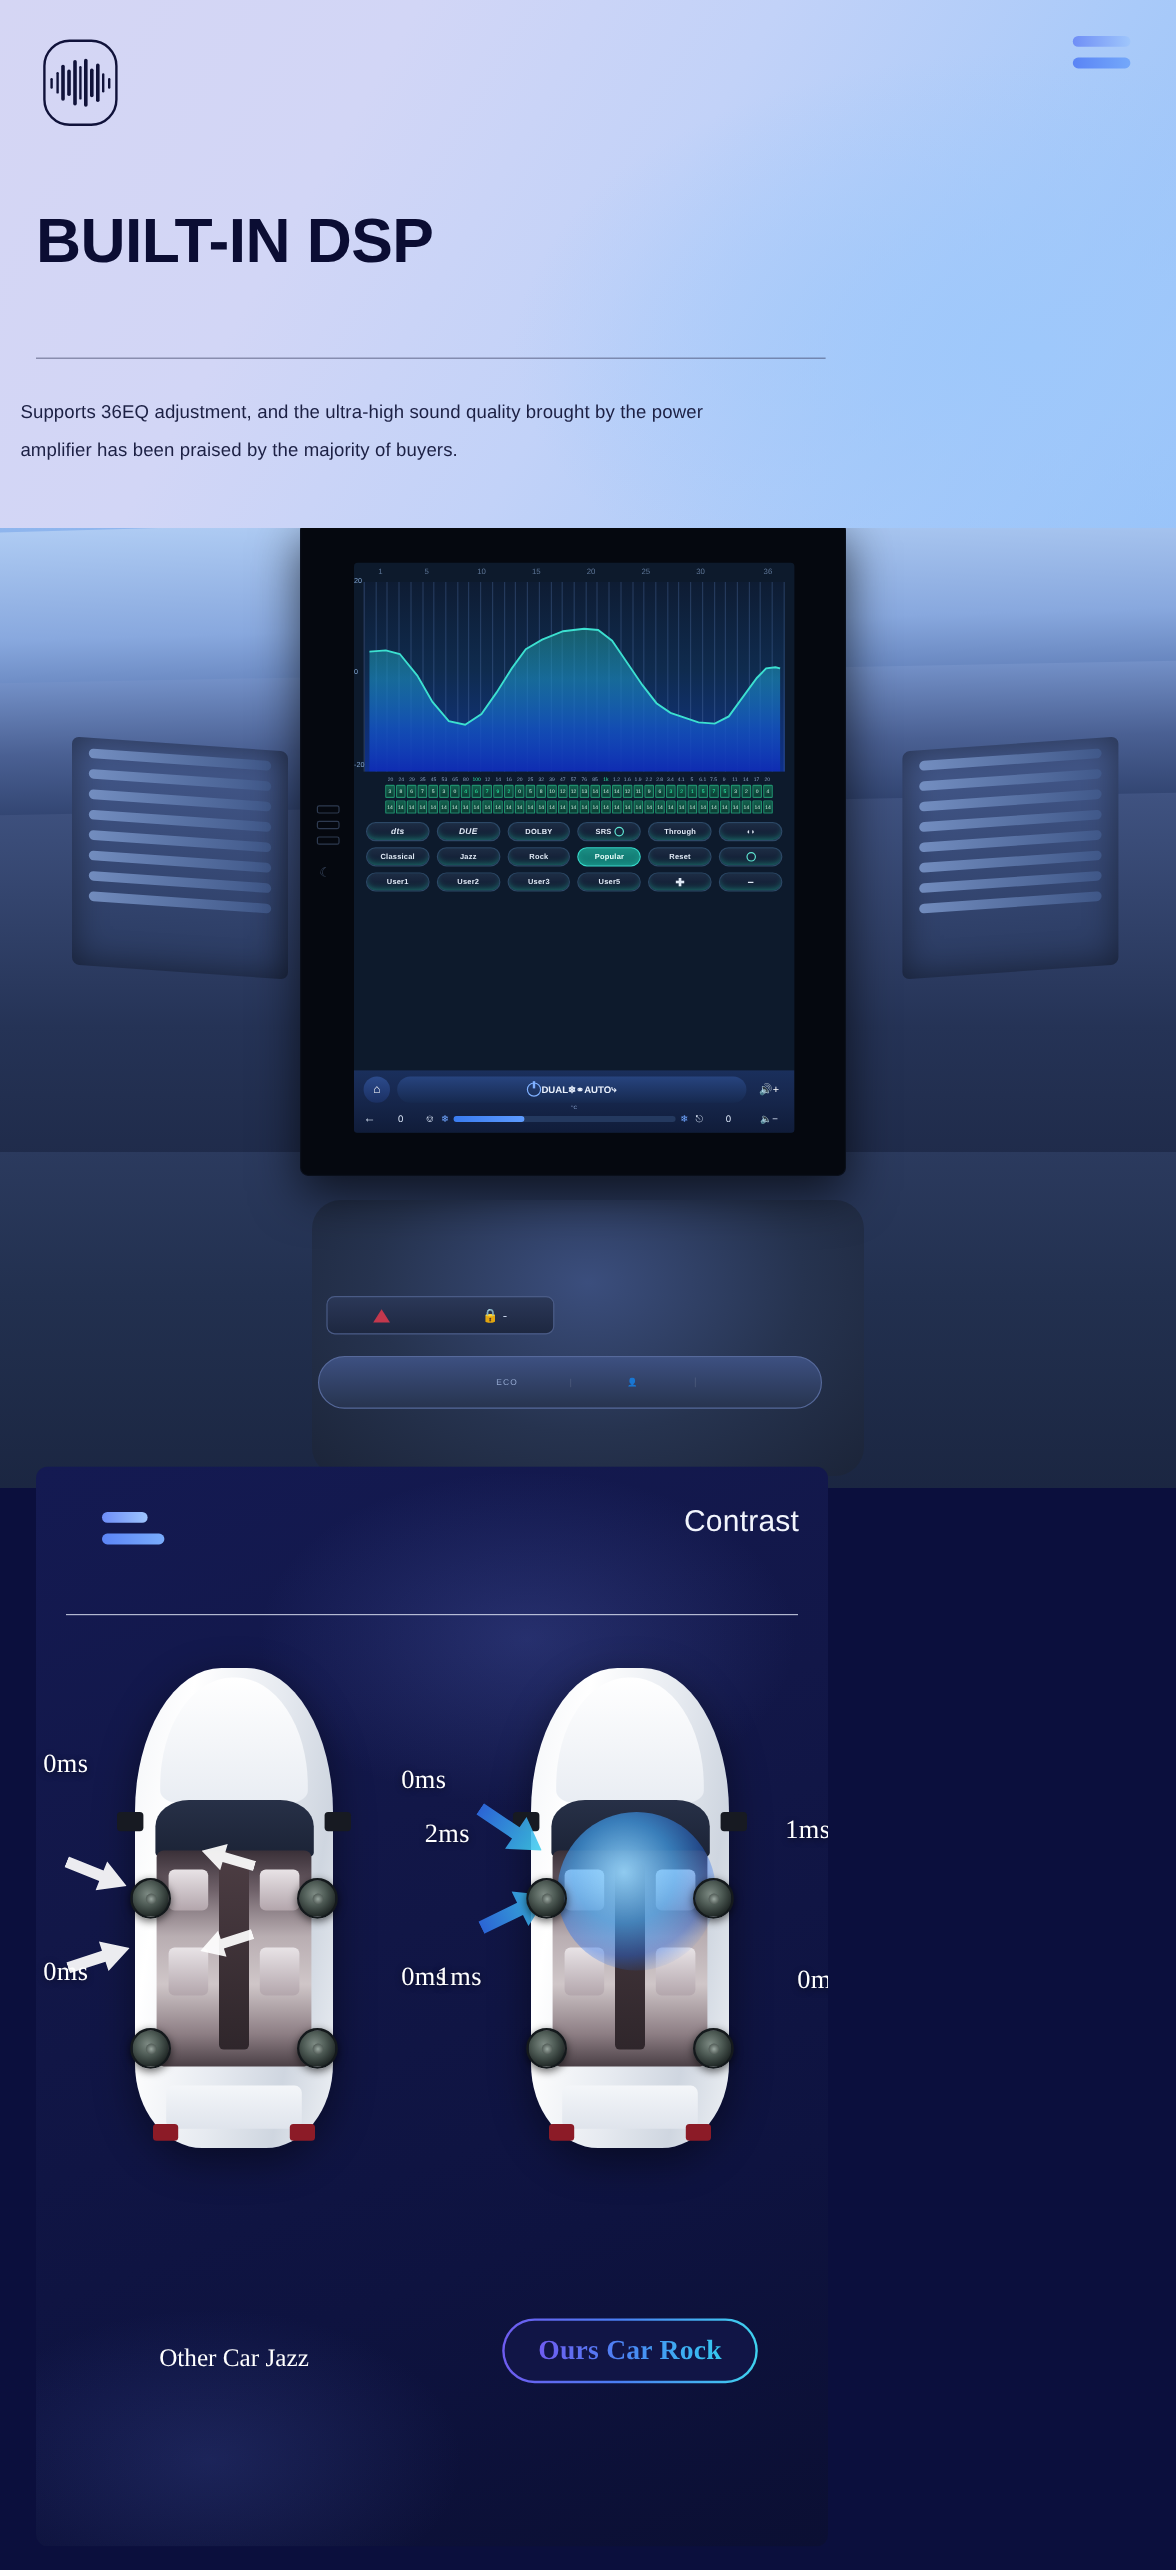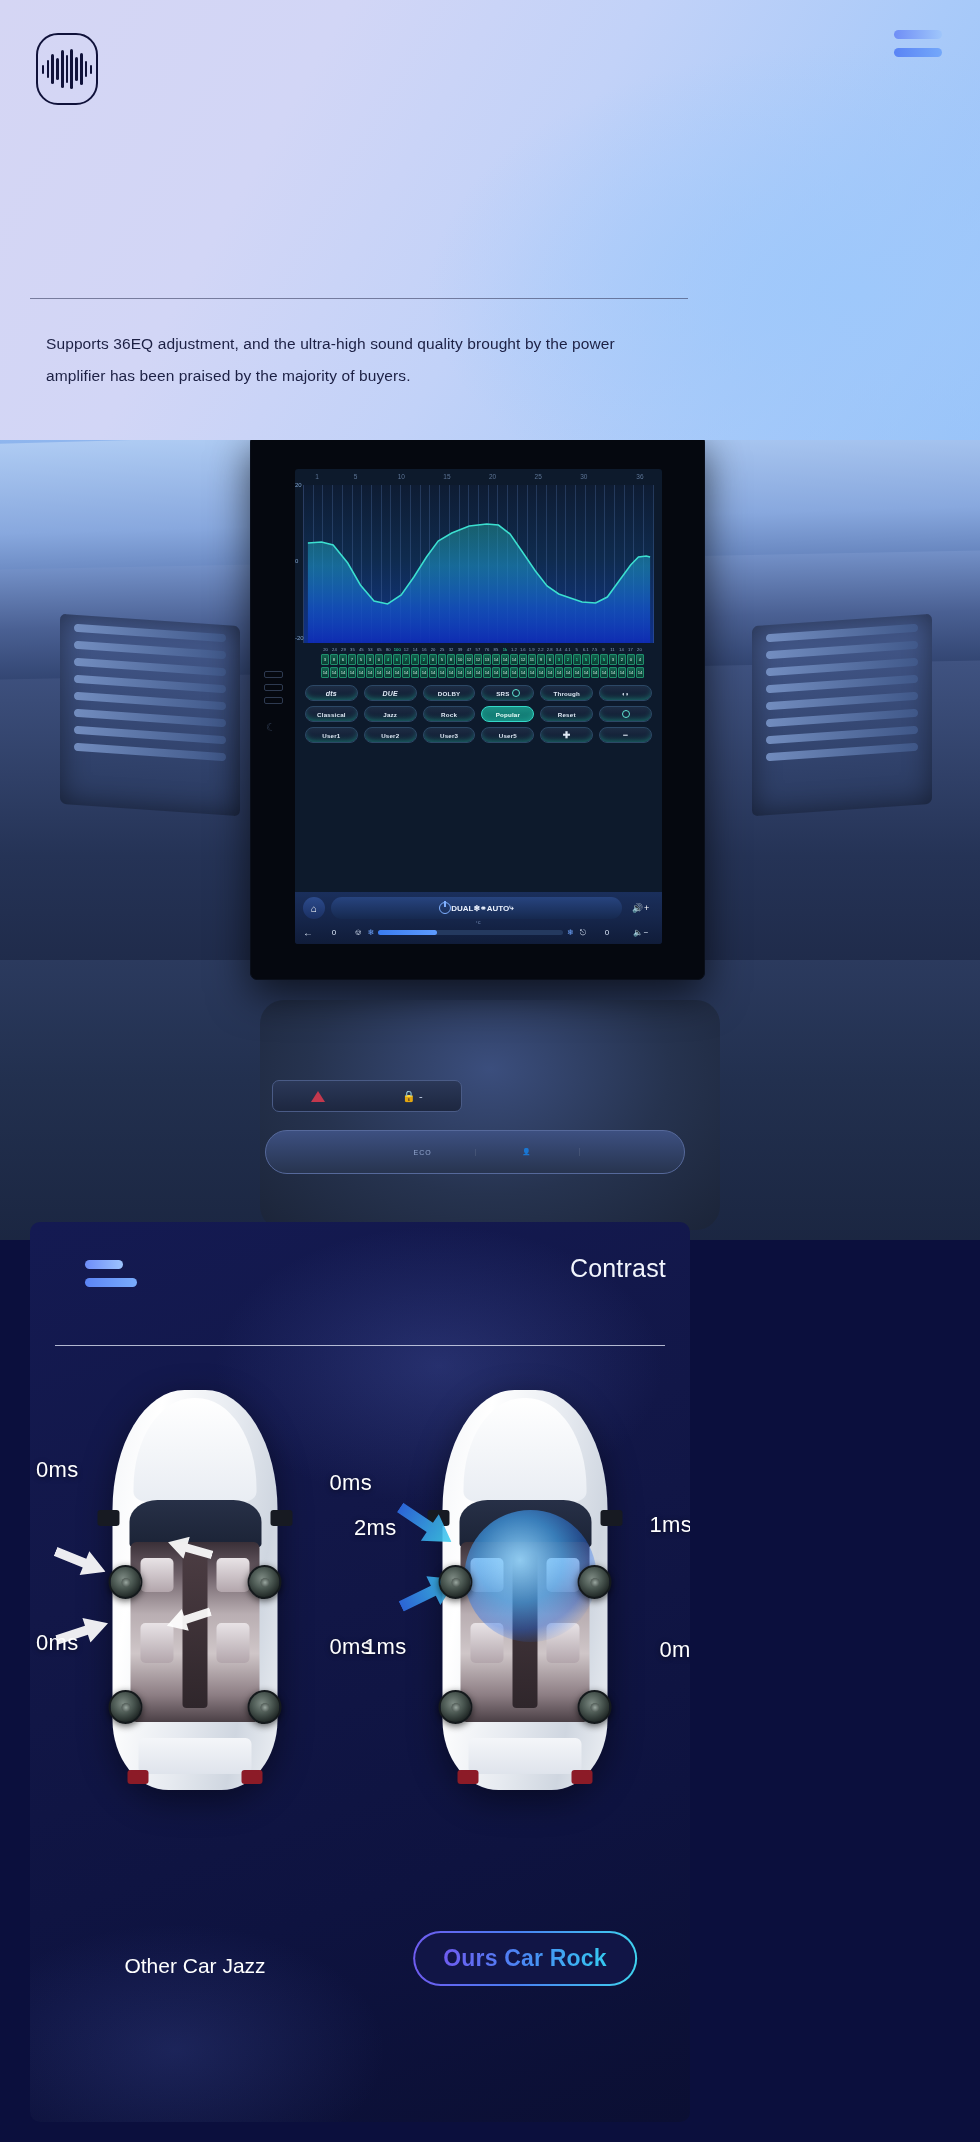--- a/index.html
+++ b/index.html
@@ -38,21 +38,21 @@
     position:absolute; left:30px; top:175px;
     font-size:52px; font-weight:800; letter-spacing:-0.5px;
     color:#0b0d33; line-height:1;
     font-family:"Liberation Sans", sans-serif;
   }
   .hero .rule {
     position:absolute; left:30px; top:298px; width:658px; height:1px;
     background:#3b3f63; opacity:.6;
   }
   .hero p {
-    position:absolute; left:46px; top:328px; width:620px;
+    position:absolute; left:17px; top:328px; width:620px;
     font-size:15.5px; color:#1c2044; line-height:2.05; letter-spacing:.1px;
   }
 
   
   .dash {
     position:absolute; left:0; top:440px; width:980px; height:800px;
     overflow:hidden;
     background:
       linear-gradient(180deg,#8fb6ee 0%, #6d8fd0 10%, #3f5280 28%, #253356 52%, #1a2440 78%, #141c33 100%);
   }
@@ -232,21 +232,21 @@
   .c-menu { position:absolute; left:55px; top:38px; display:flex; flex-direction:column; gap:9px; }
   .c-menu span { display:block; height:9px; border-radius:5px; }
   .c-menu span:nth-child(1){ width:38px; background:linear-gradient(90deg,#6e8df8,#9dc4fd); }
   .c-menu span:nth-child(2){ width:52px; background:linear-gradient(90deg,#5c85f6,#79acfb); }
   .c-title {
     position:absolute; right:24px; top:32px;
     font-size:25px; color:#f2f5fd; font-weight:400; letter-spacing:.2px;
   }
   .c-rule { position:absolute; left:25px; top:123px; width:610px; height:1px; background:rgba(232,238,252,.75); }
 
-  .cars { position:absolute; left:0; top:150px; width:660px; height:620px; }
+  .cars { position:absolute; left:0; top:150px; width:660px; height:620px;font-family:Liberation Serif, serif; }
   .carblock { position:absolute; top:0; width:330px; height:620px; }
   .carblock.a { left:0; }
   .carblock.b { left:330px; }
 
   .carimg {
     position:absolute; left:50%; transform:translateX(-50%); top:18px;
     width:165px; height:400px;
   }
   
   .body {
@@ -368,20 +368,21 @@
       <i style="height:32px"></i>
     <i style="height:16px"></i>
       <i style="height:9px"></i>
   </div>
 
   <div class="menu-icon">
     <span></span>
     <span></span>
   </div>
 
+  <h1>BUILT-IN DSP</h1>
   <div class="rule"></div>
   <p>Supports 36EQ adjustment, and the ultra-high sound quality brought by the power amplifier has been praised by the majority of buyers.</p>
 </div>
 
 <div class="dash">
   <div class="windshield"></div>
   <div class="dashtop"></div>
   <div class="lowerdash"></div>
 
   <div class="vent left">

